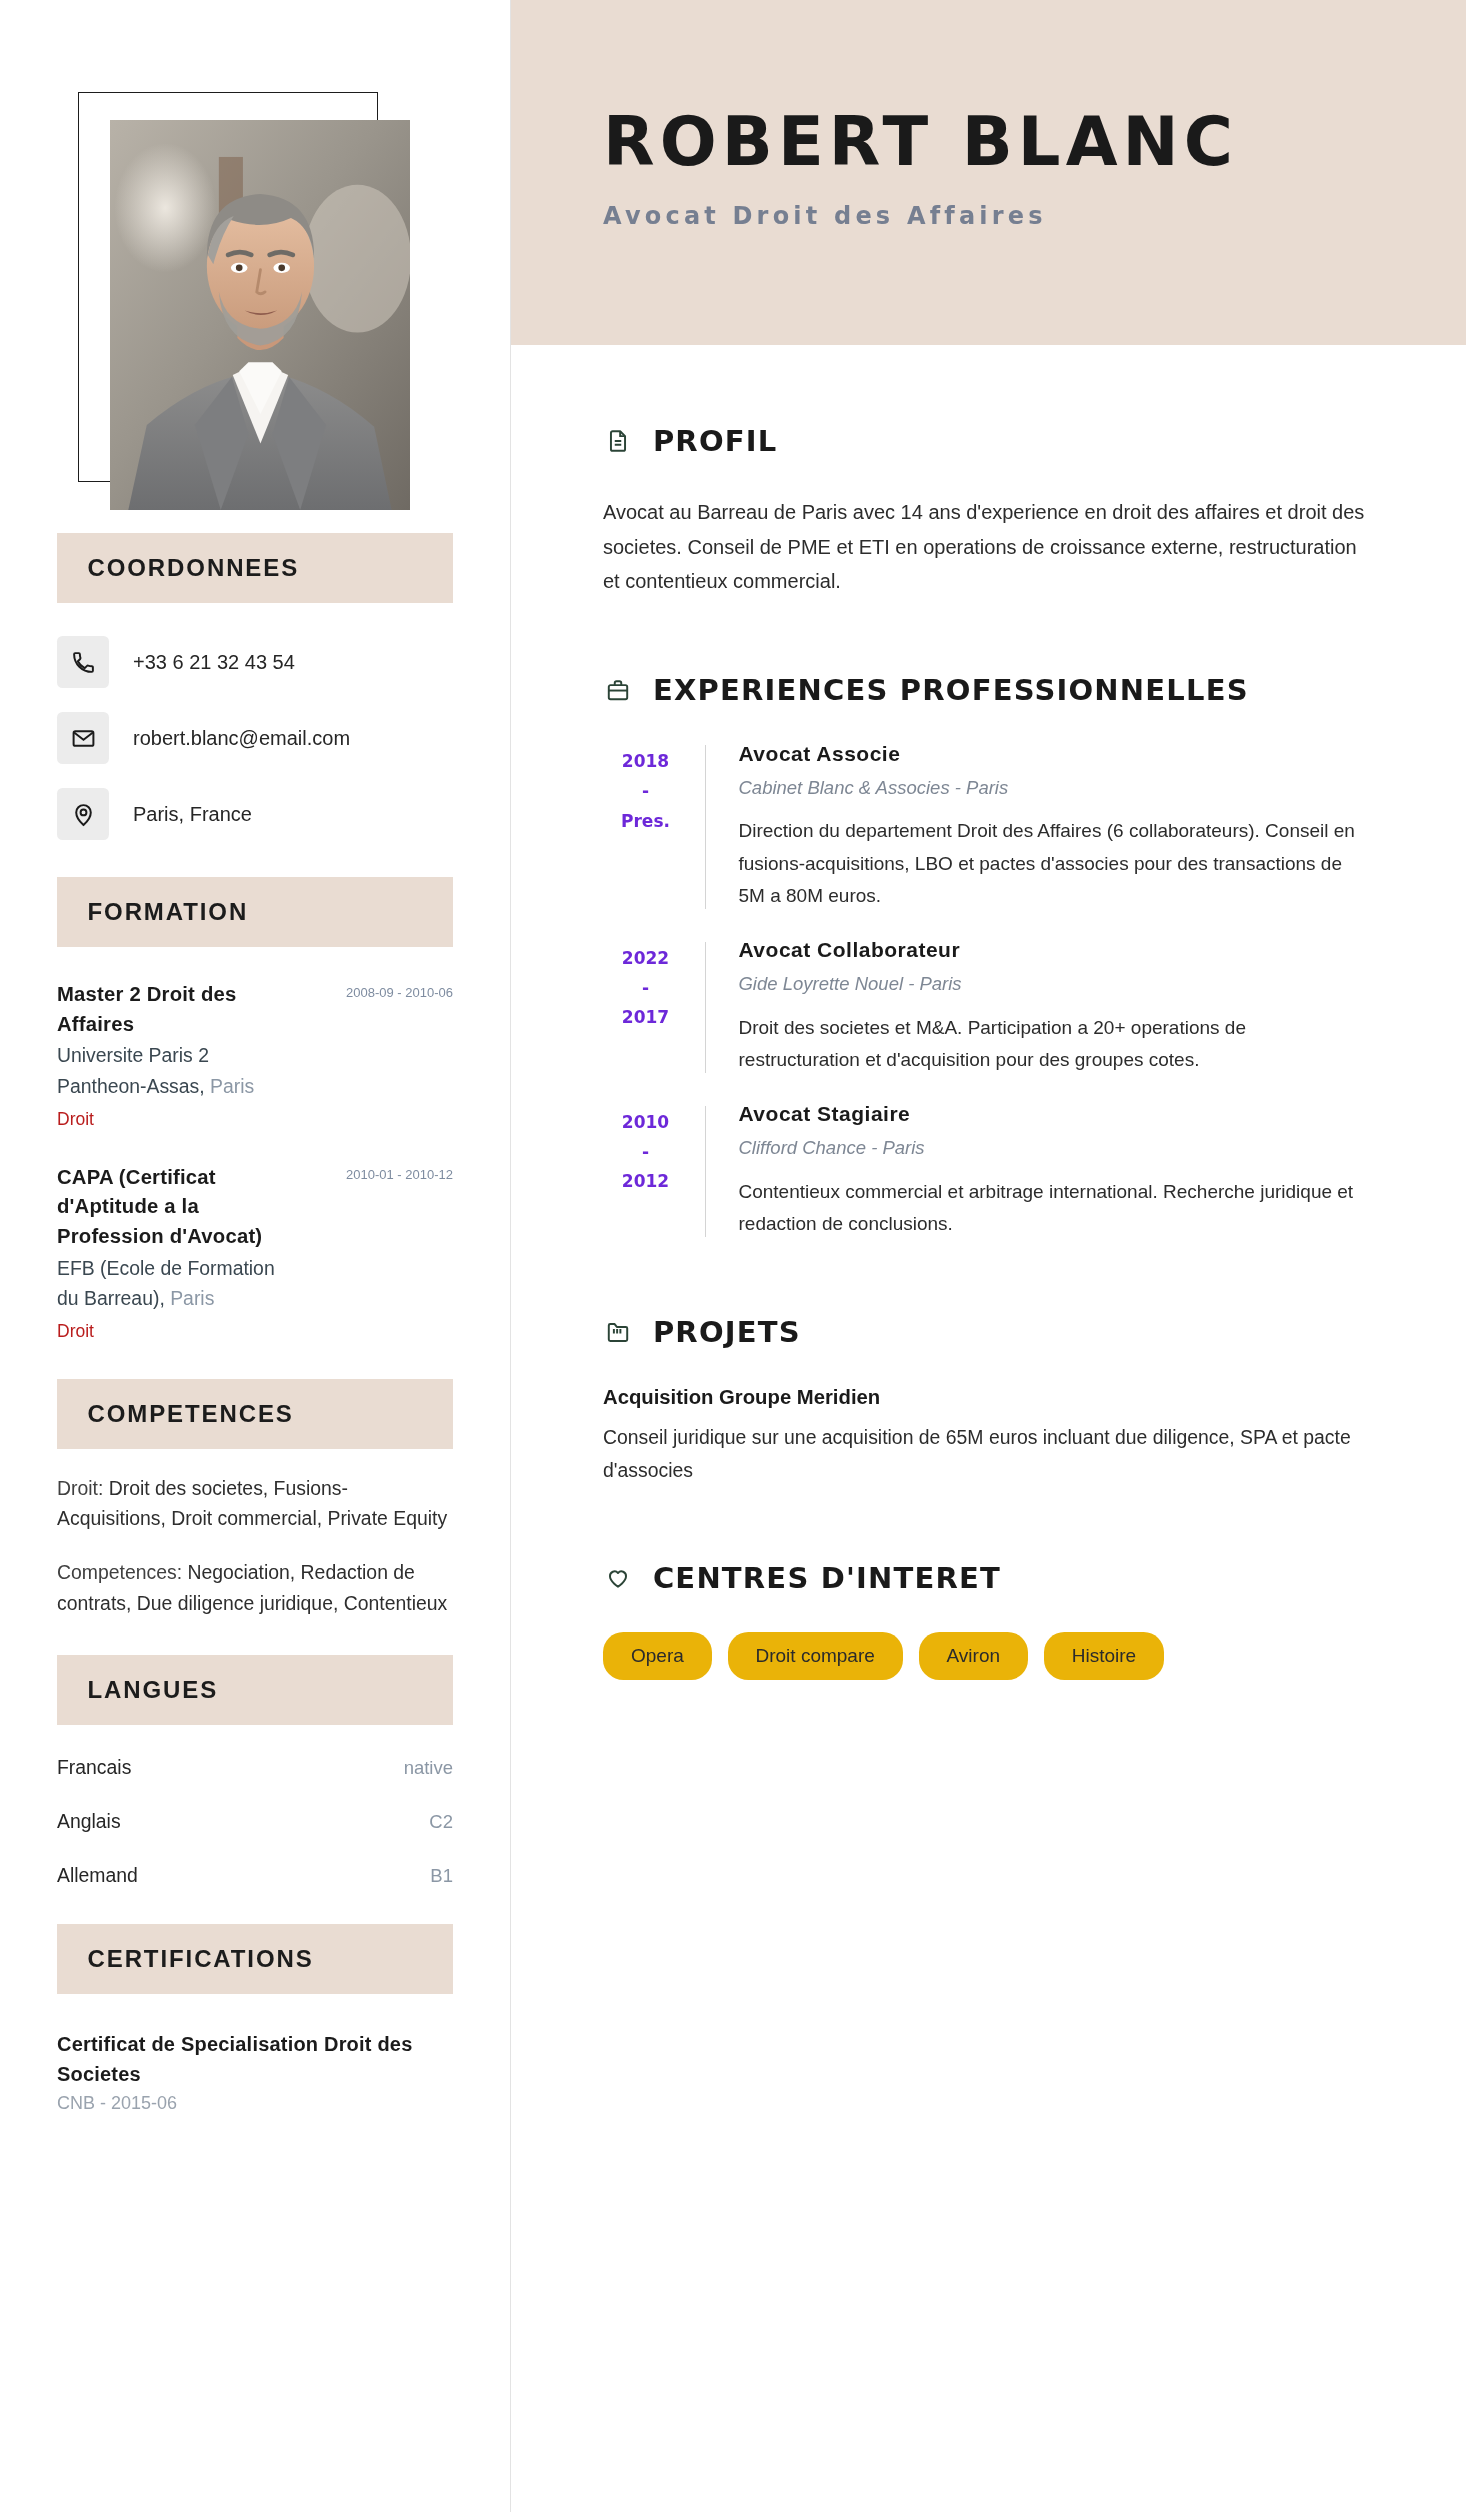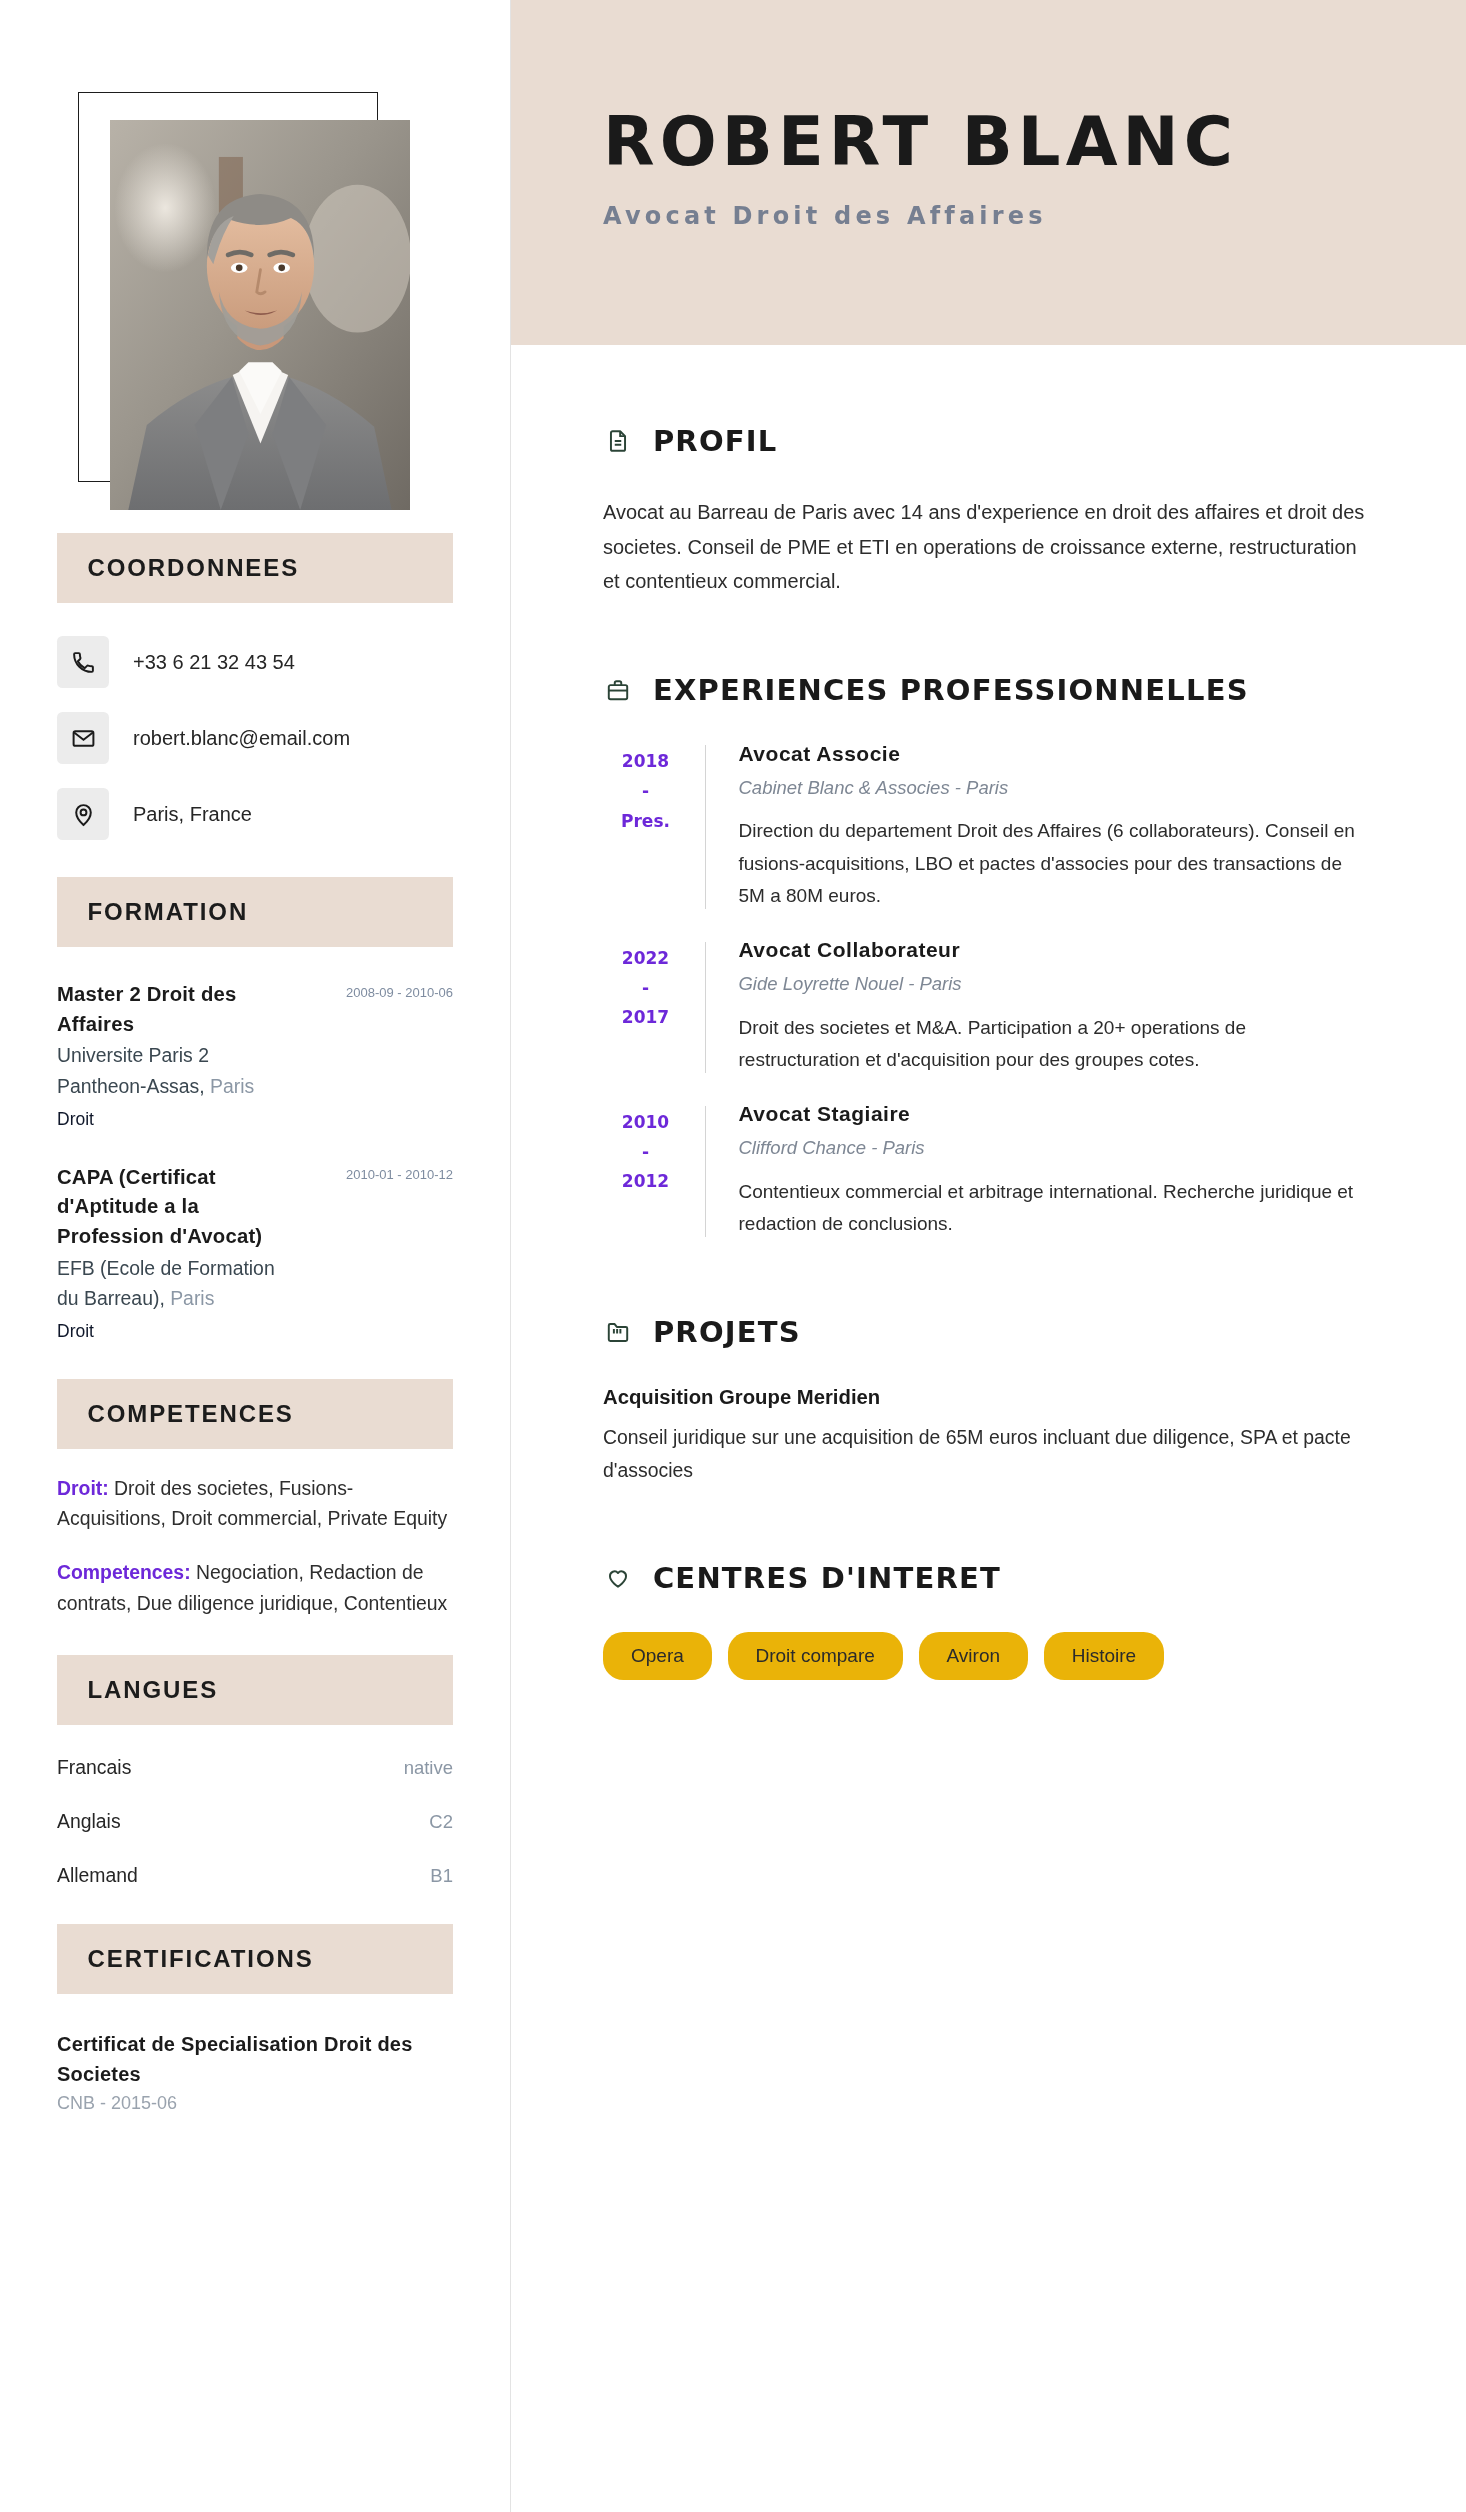--- a/index.html
+++ b/index.html
@@ -112,27 +112,27 @@
   }
   .edu-school {
     font-size: 19.4px;
     color: #3a4750;
     line-height: 1.58;
     margin-top: 0.9px;
   }
   .edu-school .loc { color: #8b97a5; }
   .edu-field {
     font-size: 17.5px;
-    color: #0f172a;
+    color: #b91c1c;
     margin-top: 7.4px;
   }
 
   .skill-block { font-size: 19.4px; color: #2e2e2e; line-height: 1.55; margin-top: 24px; }
   .skill-block:first-child { margin-top: 35px; }
-  .skill-block b { color: #6d28d9; font-weight: 700; }
+  .skill-block b { color: #404040; font-weight: 400; }
 
   .lang-row {
     display: flex;
     justify-content: space-between;
     align-items: baseline;
     font-size: 19.4px;
     margin-top: 31px;
   }
   .lang-row:first-child { margin-top: 37px; }
   .lang-name { color: #262626; }

